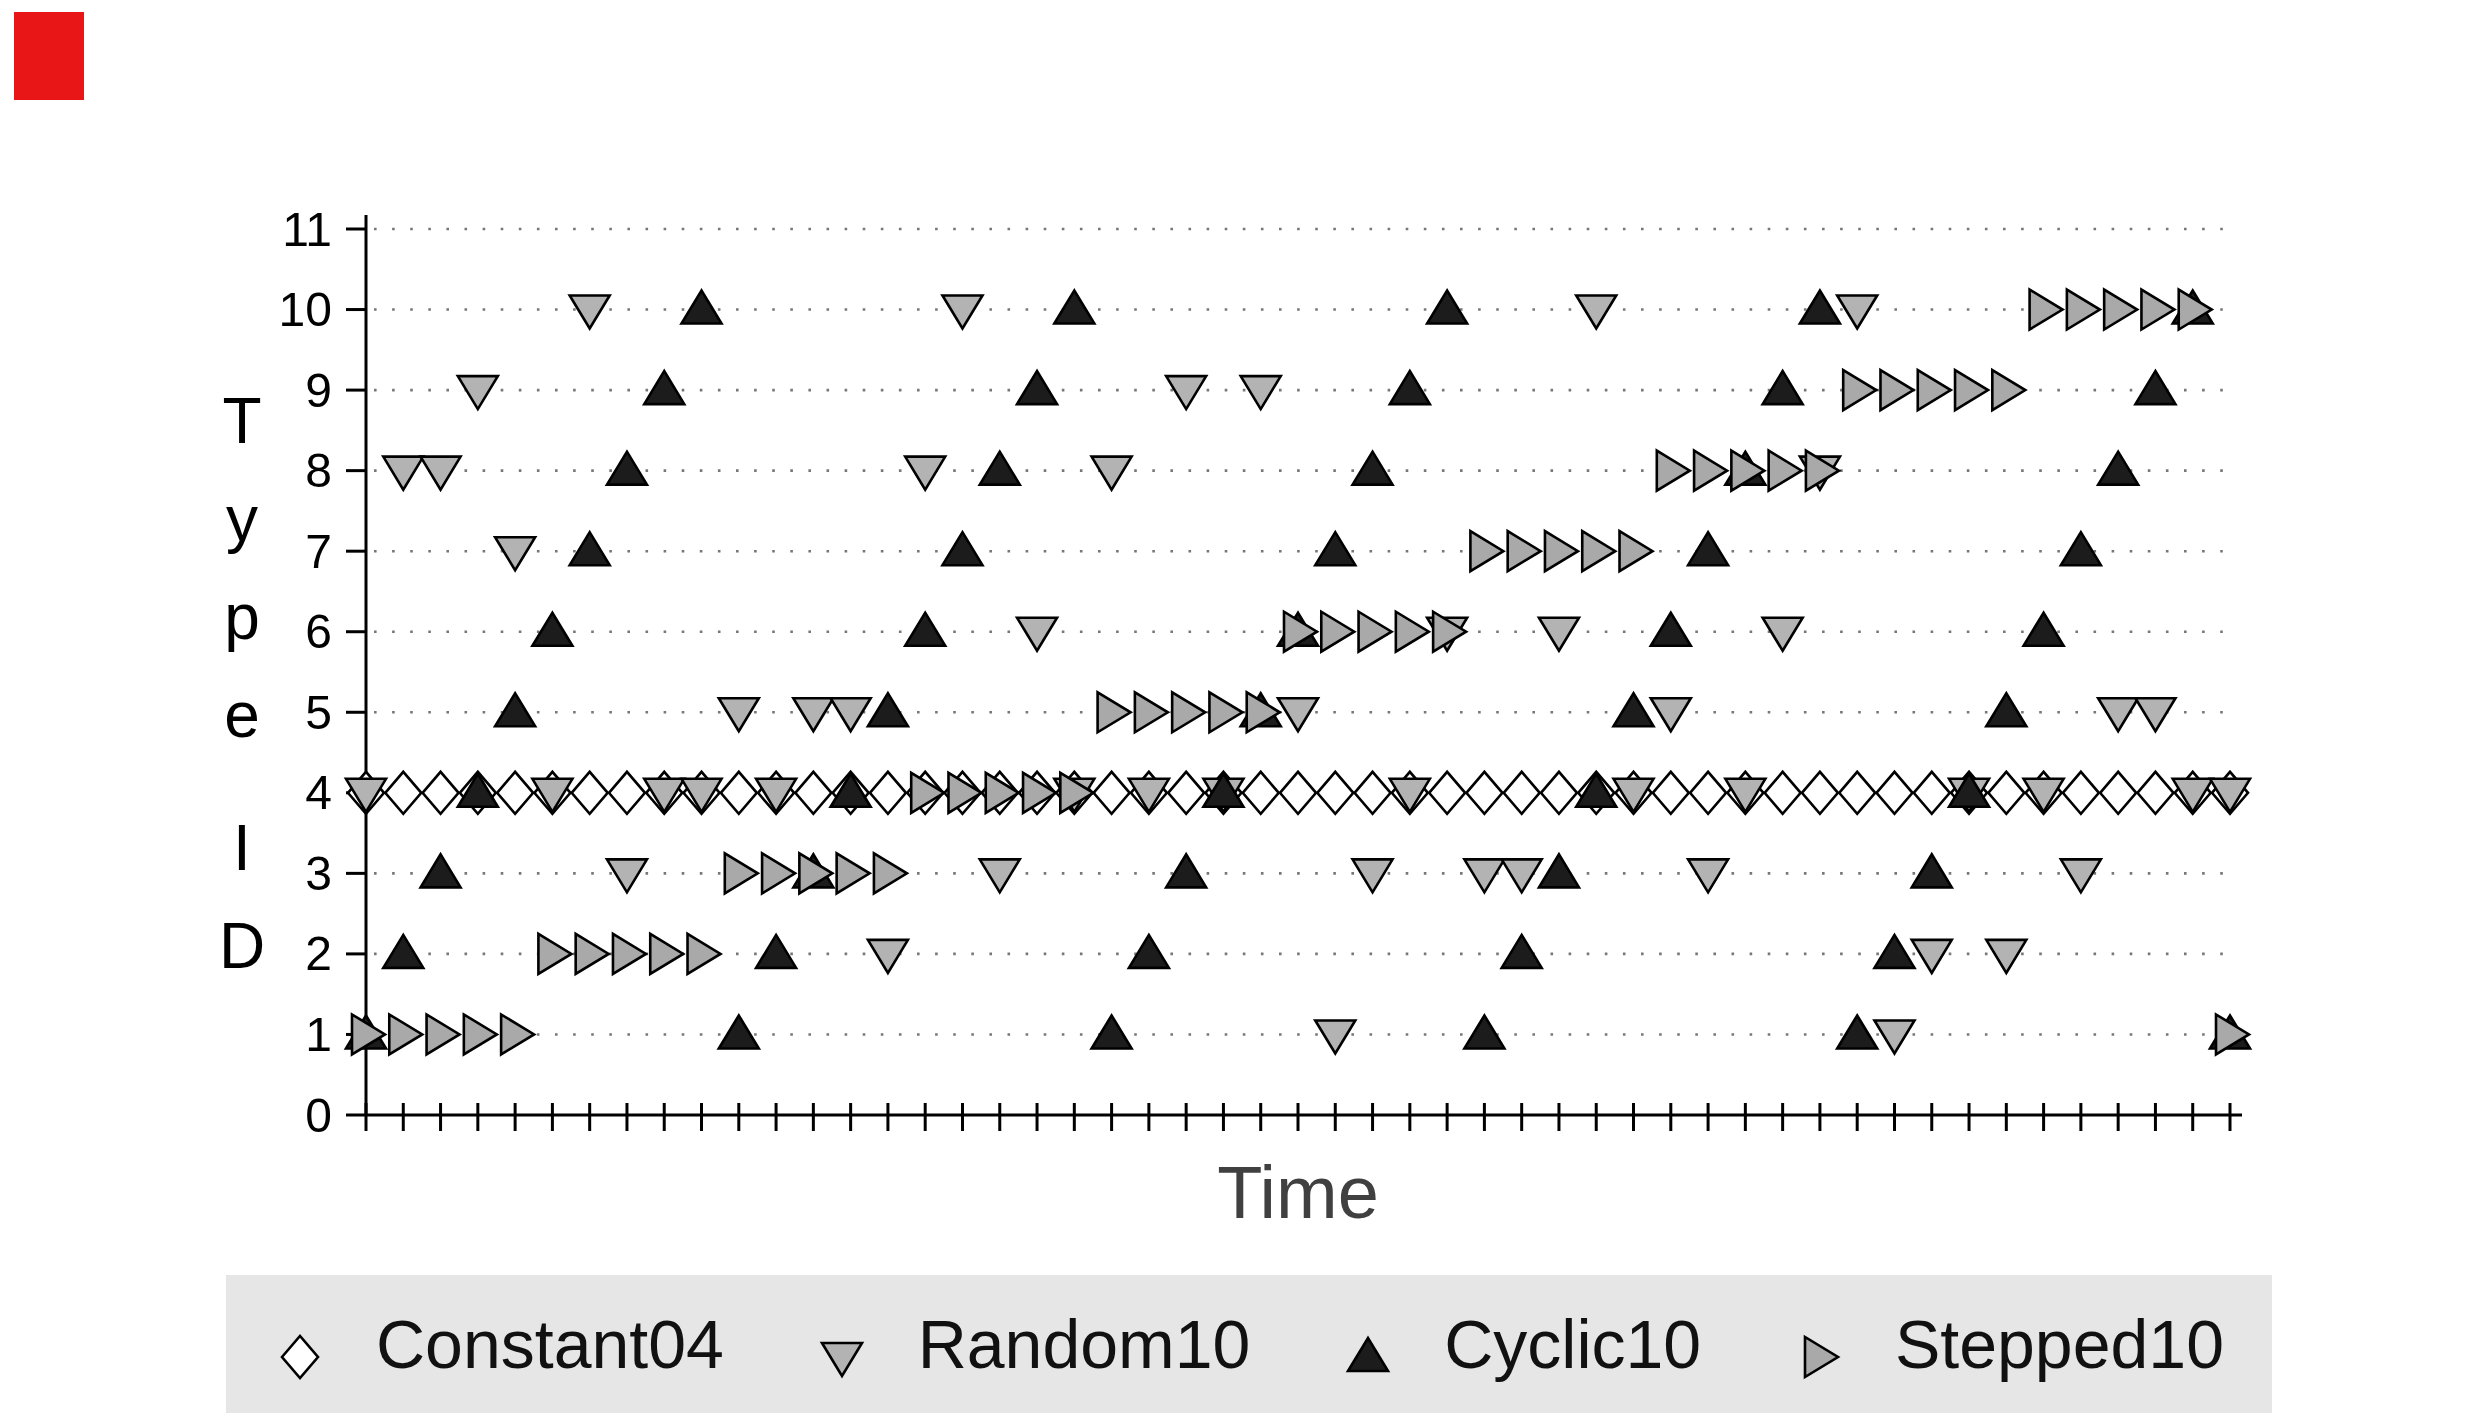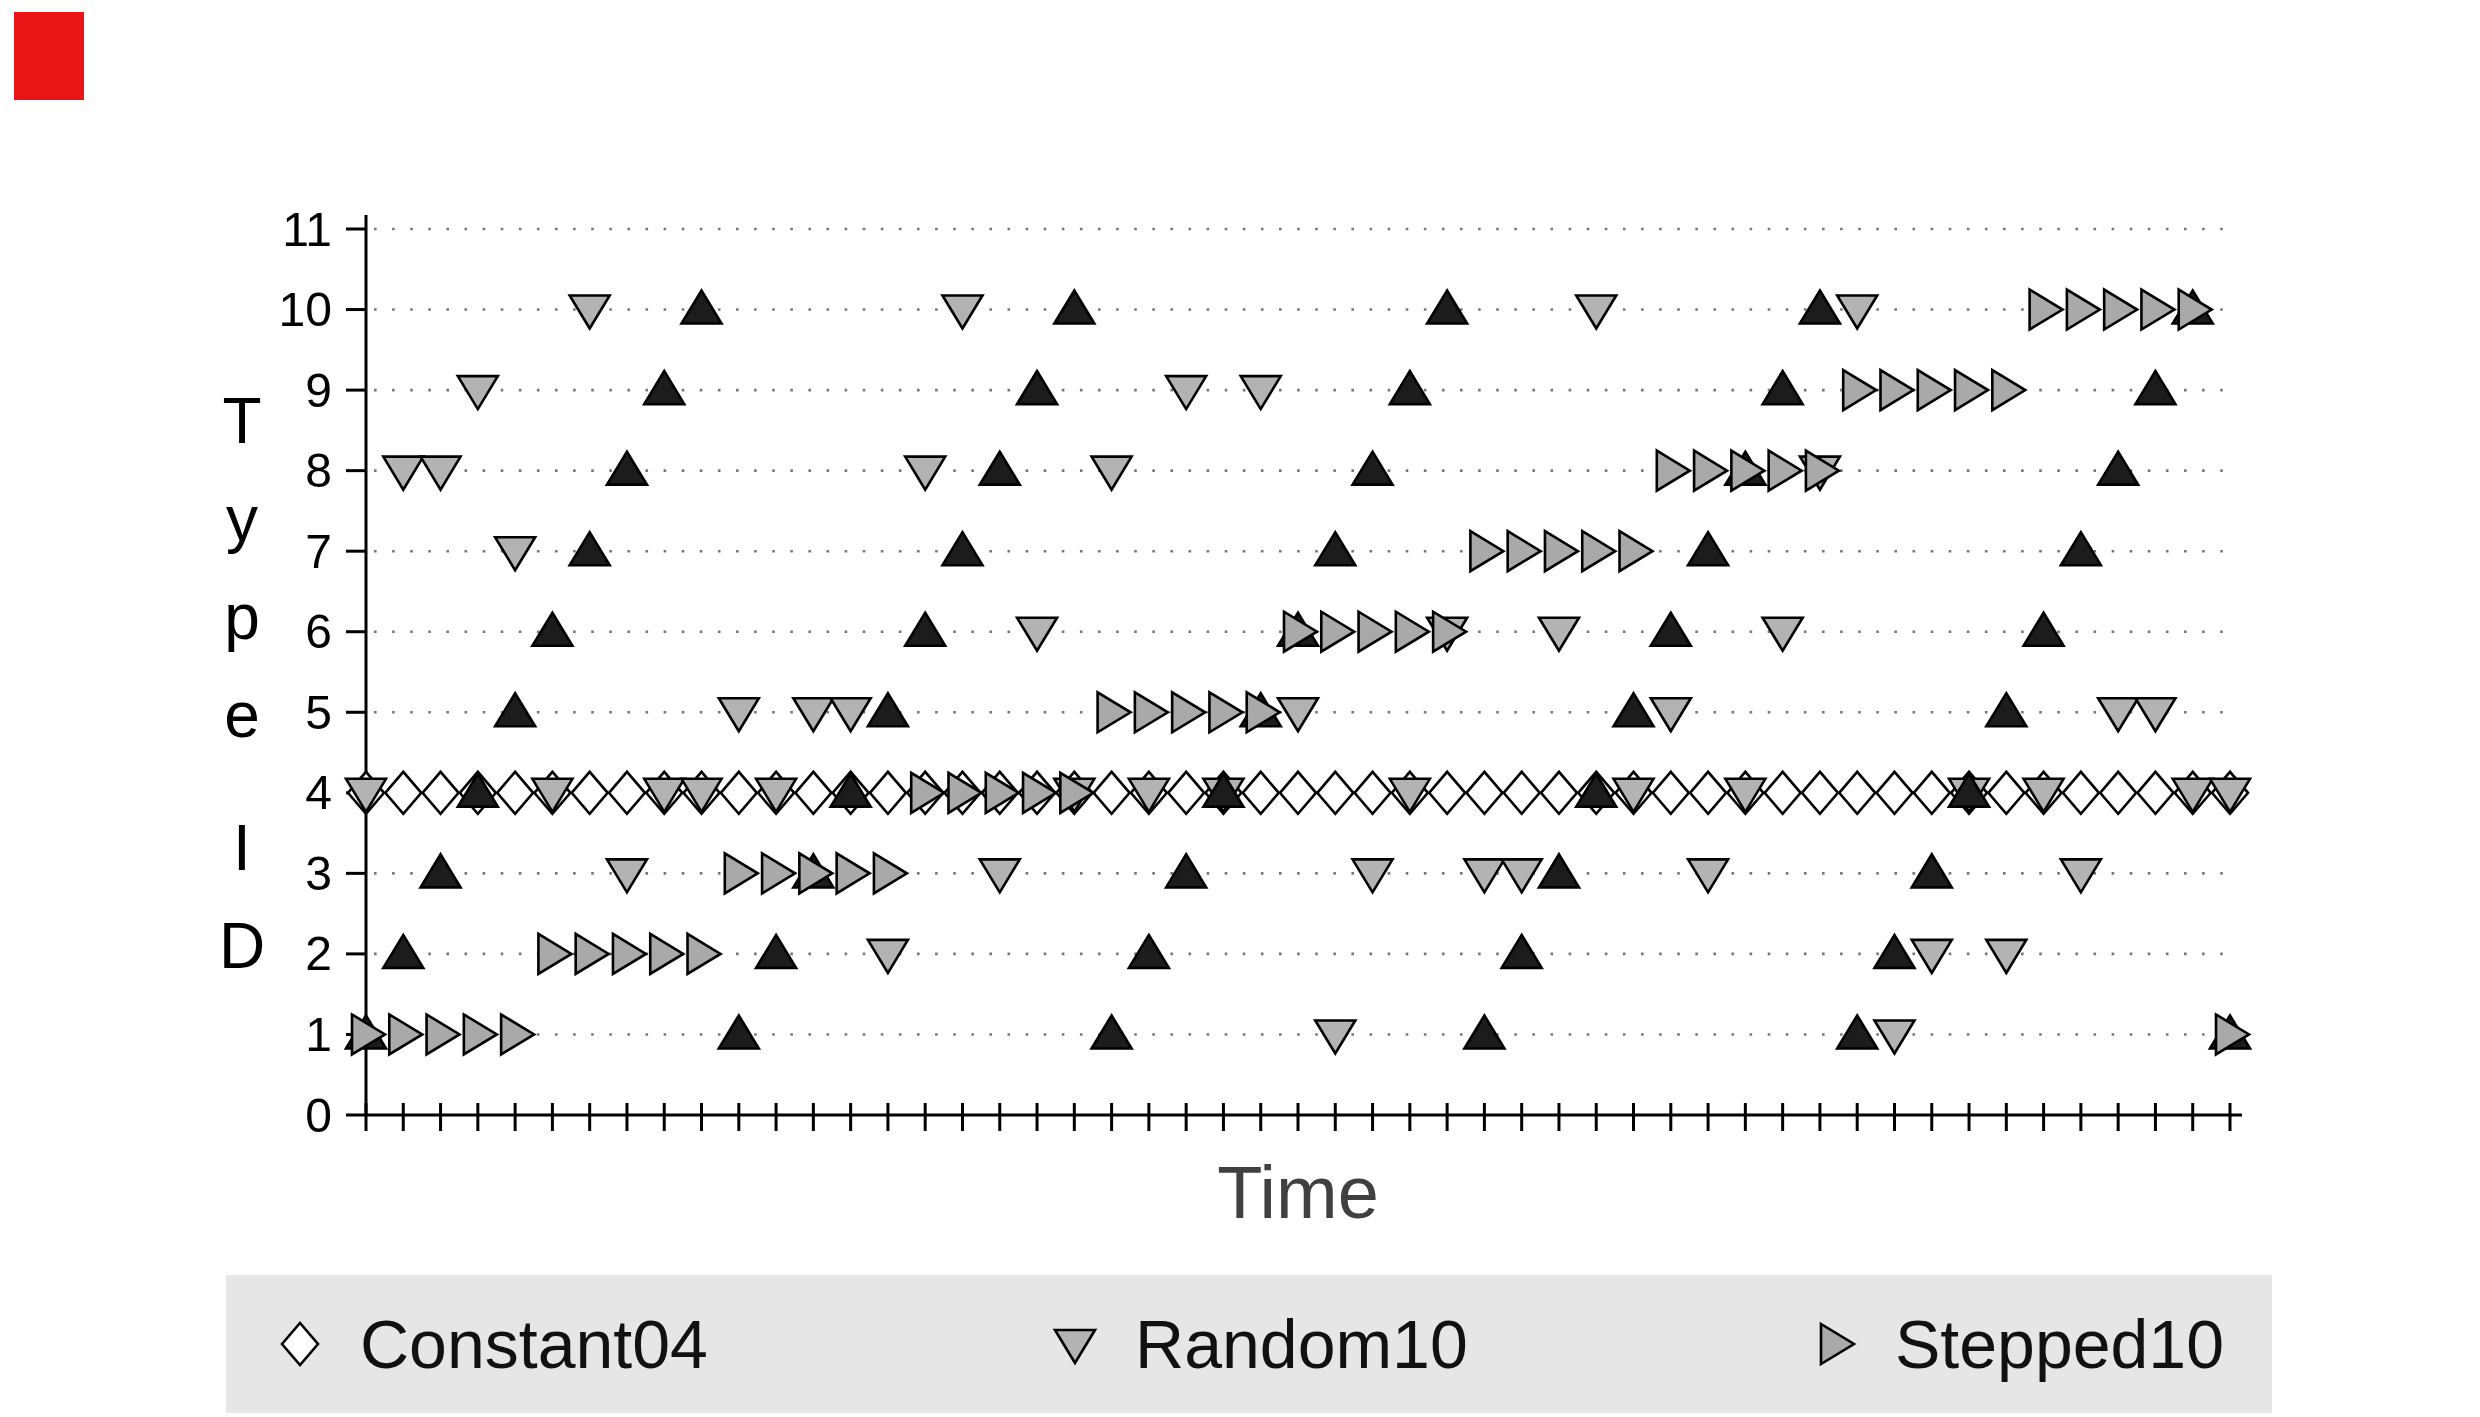--- a/index.html
+++ b/index.html
@@ -29,21 +29,21 @@
   .legend {
     position:absolute;
     left: 226px; top: 1275px;
     width: 2046px; height: 138px;
     background:#e6e6e6;
     display:flex;
     align-items:center;
     justify-content:space-between;
     padding: 0 48px;
   }
-  .legend-item { display:flex; align-items:center; gap:34px; }
+  .legend-item { display:flex; align-items:flex-end; gap:50px; }
   .legend-label { font-size: 68px; color:#111; }
   .legend-marker { display:block; }
 </style>
 </head>
 <body>
 
 <div class="page">
 
   <div class="red-marker"></div>
 
@@ -355,19 +355,25 @@
       <span class="legend-label">Constant04</span>
     </div>
     <div class="legend-item">
       <svg class="legend-marker" width="52" height="52" viewBox="0 0 52 52">
           <polygon points="6,12 46,12 26,45" fill="#b3b3b3" stroke="#000000" stroke-width="2.6"></polygon>
         </svg>
       <span class="legend-label">Random10</span>
     </div>
     <div class="legend-item">
       <svg class="legend-marker" width="52" height="52" viewBox="0 0 52 52">
+          <polygon points="6,40 46,40 26,7" fill="#1c1c1c" stroke="#000000" stroke-width="2.6"></polygon>
+        </svg>
+      <span class="legend-label">Cyclic10</span>
+    </div>
+    <div class="legend-item">
+      <svg class="legend-marker" width="52" height="52" viewBox="0 0 52 52">
           <polygon points="12,6 12,46 45,26" fill="#a9a9a9" stroke="#000000" stroke-width="2.6"></polygon>
         </svg>
       <span class="legend-label">Stepped10</span>
     </div>
   </div>
 
 </div>
 
 </body></html>

